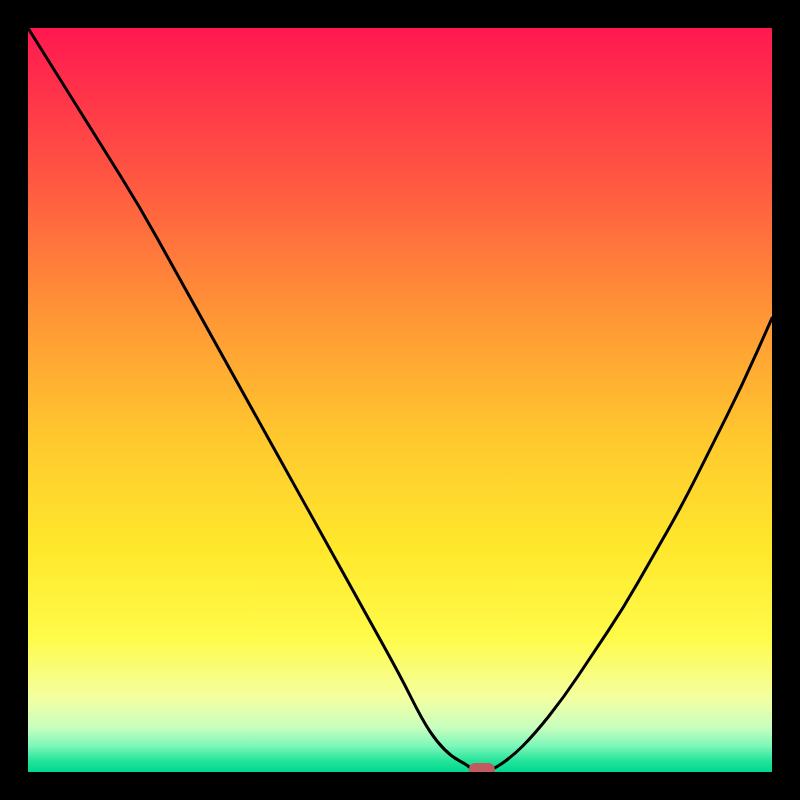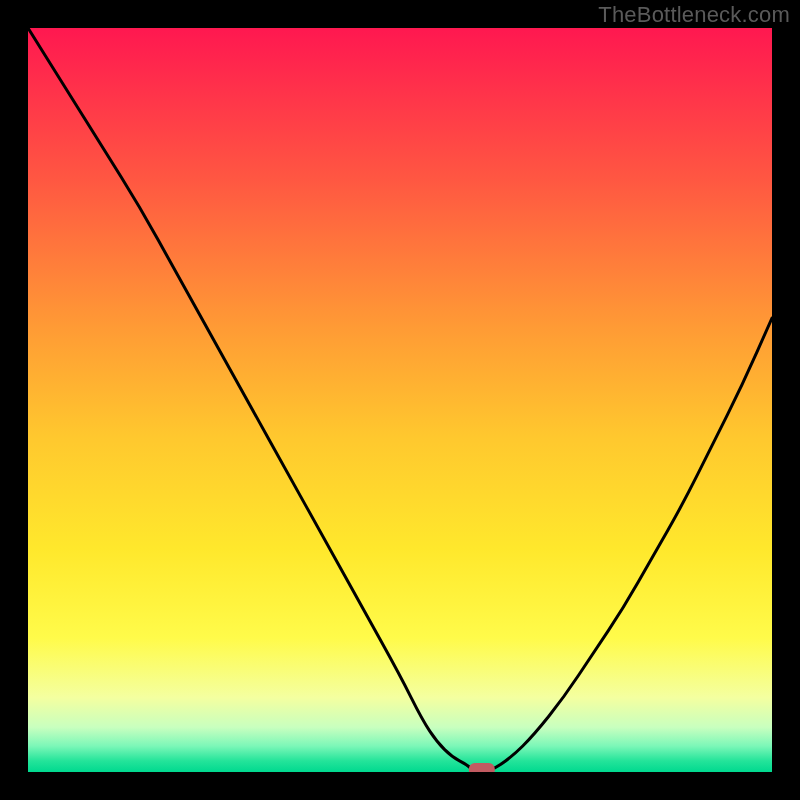--- a/index.html
+++ b/index.html
@@ -33,21 +33,20 @@
     top: 28px;
     width: 744px;
     height: 744px;
   }
   svg { display: block; }
 </style>
 </head>
 <body>
 
 <div class="frame">
-  <div class="watermark">TheBottleneck.com</div>
   <div class="plot">
     <svg id="chart-svg" width="744" height="744" viewBox="0 0 744 744" preserveAspectRatio="none">
       <defs>
         <linearGradient id="bg-grad" x1="0" y1="0" x2="0" y2="1">
             <stop offset="0.00%" stop-color="#ff1850"></stop>
             <stop offset="20.00%" stop-color="#ff5642"></stop>
             <stop offset="40.00%" stop-color="#ff9a35"></stop>
             <stop offset="55.00%" stop-color="#ffc82e"></stop>
             <stop offset="70.00%" stop-color="#ffe82c"></stop>
             <stop offset="82.00%" stop-color="#fffb4a"></stop>

